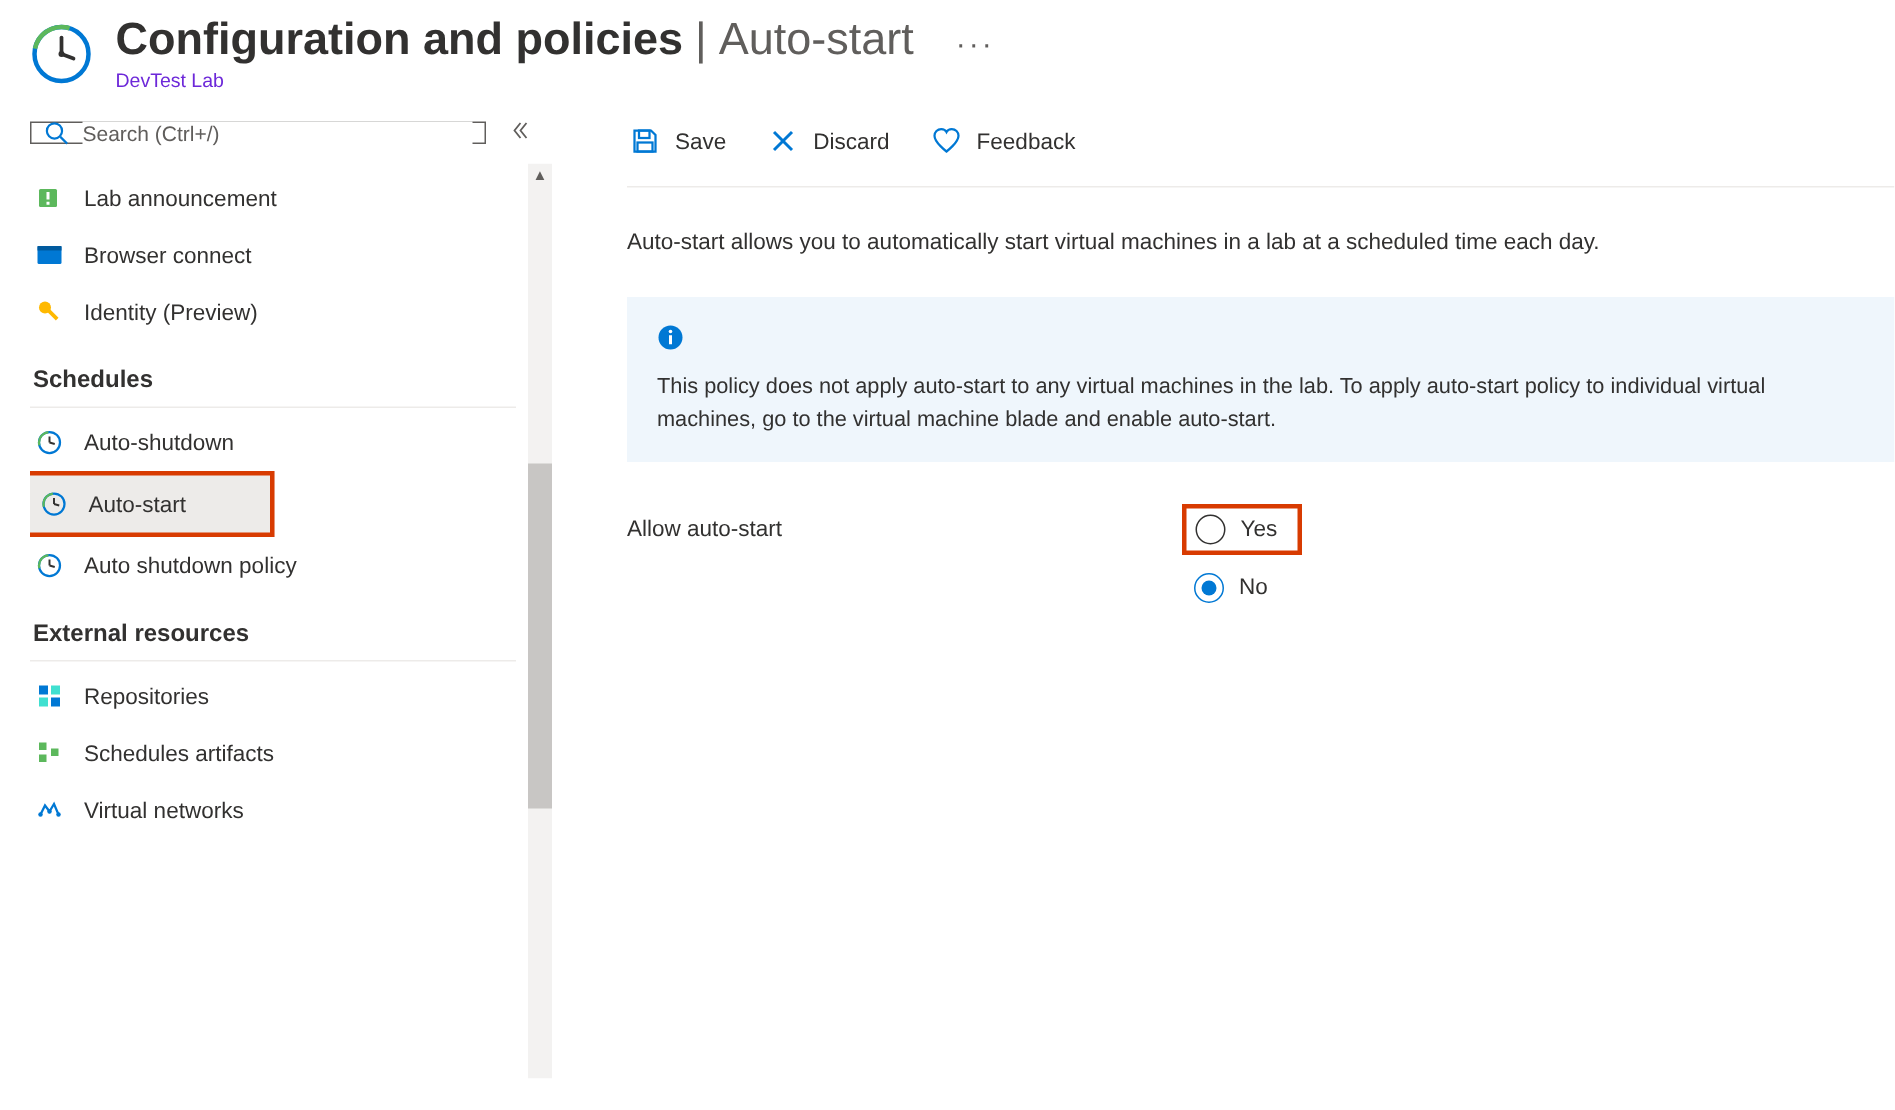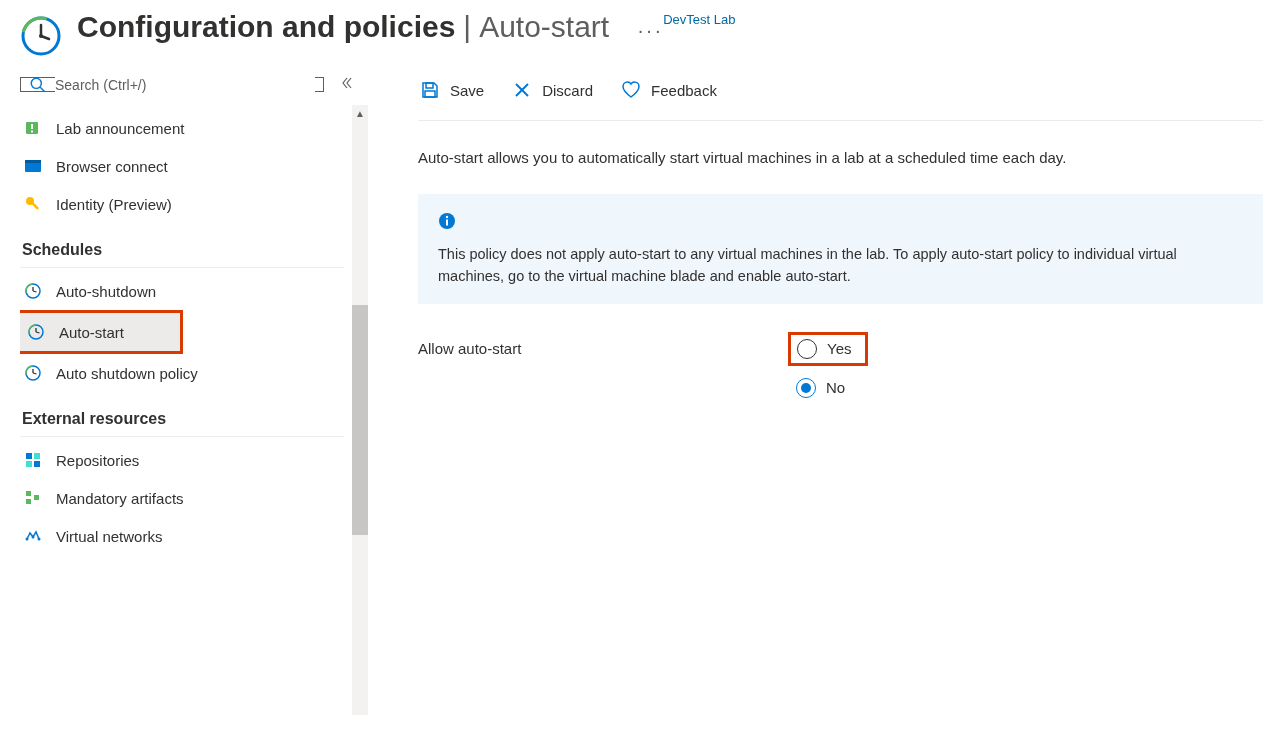--- a/index.html
+++ b/index.html
@@ -27,21 +27,21 @@
     
     .header-icon {
       width: 42px;
       height: 42px;
       flex-shrink: 0;
       margin-top: 5px;
     }
     
     .header-text {
       display: flex;
-      flex-direction: row;
+      flex-direction: column;
     }
     
     .header-title-row {
       display: flex;
       align-items: baseline;
       gap: 8px;
     }
     
     .header-title {
       font-size: 30px;
@@ -64,21 +64,21 @@
     .header-more {
       font-size: 20px;
       color: #605e5c;
       margin-left: 20px;
       cursor: pointer;
       letter-spacing: 2px;
     }
     
     .header-resource-type {
       font-size: 13px;
-      color: #0369a1;
+      color: #6d28d9;
       margin-top: 2px;
     }
     
     .layout {
       display: flex;
       height: calc(100% - 90px);
     }
     
     .sidebar {
       width: 368px;
@@ -427,21 +427,21 @@
               <rect x="10" y="10" width="6" height="6" fill="#0078d4"></rect>
             </svg>
             <span>Repositories</span>
           </div>
           <div class="menu-item">
             <svg class="menu-icon" viewBox="0 0 18 18">
               <rect x="2" y="2" width="5" height="5" fill="#5cb85c"></rect>
               <rect x="2" y="10" width="5" height="5" fill="#5cb85c"></rect>
               <rect x="10" y="6" width="5" height="5" fill="#5cb85c"></rect>
             </svg>
-            <span>Mandatory artifacts</span>
+            <span>Schedules artifacts</span>
           </div>
           <div class="menu-item">
             <svg class="menu-icon" viewBox="0 0 18 18">
               <path d="M3 12 L6 6 L9 10 L12 5 L15 12" fill="none" stroke="#0078d4" stroke-width="1.5"></path>
               <circle cx="3" cy="12" r="1.5" fill="#0078d4"></circle>
               <circle cx="9" cy="10" r="1.5" fill="#0078d4"></circle>
               <circle cx="15" cy="12" r="1.5" fill="#0078d4"></circle>
             </svg>
             <span>Virtual networks</span>
           </div>

